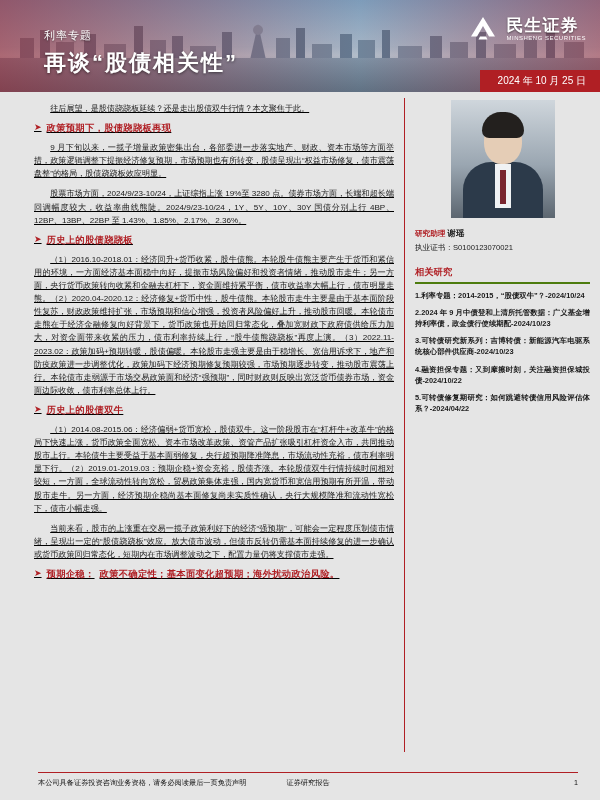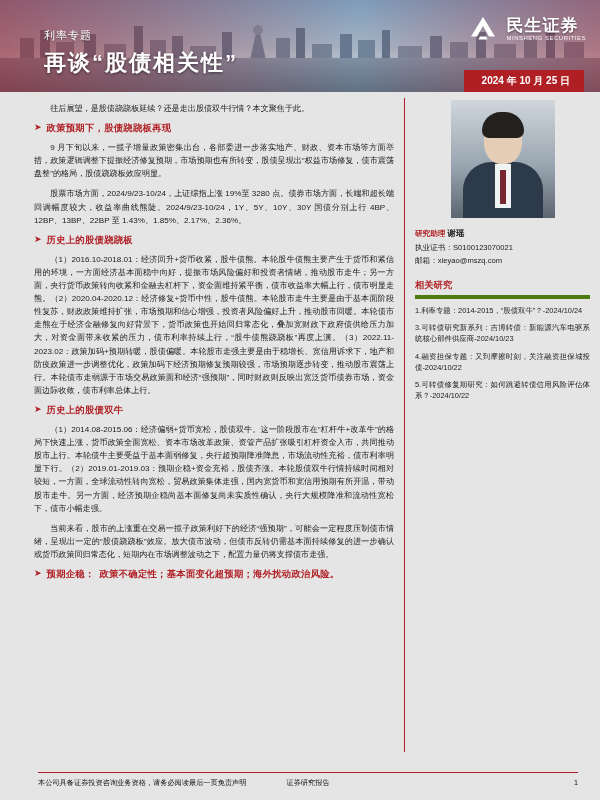--- a/index.html
+++ b/index.html
@@ -53,32 +53,32 @@
     display:flex; align-items:center; gap:8px;
   }
   .logo-mark { width: 30px; height: 30px; }
   .logo-text {
     color:#fff; line-height:1.05;
   }
   .logo-cn { font-size: 17px; font-weight:bold; letter-spacing:1px; text-shadow: 0 1px 2px rgba(0,0,0,.5);}
   .logo-en { font-size: 6px; letter-spacing: .5px; opacity:.95; }
 
   .datebar {
-    position:absolute; right:16px; bottom:0;
+    position:absolute; right:0; bottom:0;
     background: #b01f24; color:#fff;
-    font-size: 10px; padding: 4px 14px 4px 18px; font-weight: bold;
+    font-size: 10px; padding: 4px 14px 4px 18px;
   }
 
   
   .content {
     position:absolute; left:0; top:92px; width:600px; height:674px;
     display:flex;
   }
   .col-left {
-    width: 404px; padding: 10px 10px 0 34px;
+    width: 404px; padding: 10px 10px 0 34px; text-decoration: underline;
   }
   .divider {
     width: 1px; background: #b01f24; margin-top: 6px; margin-bottom: 14px;
   }
   .col-right {
     width: 195px; padding: 8px 10px 0 10px;
   }
 
   
   .para {
@@ -124,25 +124,26 @@
     background:#7a2630;
   }
 
   .r-line { font-size: 7.6px; color:#1a1a1a; line-height:1.75; }
   .r-name { font-size: 8.4px; color:#1a1a1a; font-weight:bold; }
   .r-label { color:#b01f24; font-weight:bold; }
   .r-block { margin-bottom: 6px; }
 
   .r-head {
     color:#b01f24; font-size: 9.3px; font-weight: bold;
-    border-bottom: 4px solid #4d7c0f; padding-bottom: 3px; margin: 12px 0 6px 0;
+    border-bottom: 2px solid #4d7c0f; padding-bottom: 3px; margin: 12px 0 6px 0;
   }
   .rel-item {
     font-size: 7.4px; line-height: 1.5; color:#1a1a1a; margin-bottom: 6px;
     text-align: justify;
+    font-weight: bold;
   }
 
   
   .footer {
     position:absolute; left:8px; bottom:0; width:600px; height:34px;
   }
   .footer-line {
     position:absolute; left: 30px; right: 30px; top: 6px;
     border-top: 1px solid #b01f24;
   }
@@ -262,31 +263,29 @@
 
 
       <div class="r-block">
         <div class="r-line">
           <span class="r-label">研究助理</span>
           <span class="r-name">谢瑶</span>
         </div>
         <div class="r-line">
           <span>执业证书：</span><span>S0100123070021</span>
         </div>
-        <div class="r-line">
-          <span>邮箱：</span><span>xieyao@mszq.com</span>
-        </div>
       </div>
 
       <div class="r-head">相关研究</div>
 
       <div class="rel-item">1.利率专题：2014-2015，“股债双牛”？-2024/10/24</div>
+      <div class="rel-item">2.2024 年 9 月中债登和上清所托管数据：广义基金增持利率债，政金债行使续期配-2024/10/23</div>
       <div class="rel-item">3.可转债研究新系列：吉博转债：新能源汽车电驱系统核心部件供应商-2024/10/23</div>
       <div class="rel-item">4.融资担保专题：又到摩擦时刻，关注融资担保城投债-2024/10/22</div>
-      <div class="rel-item">5.可转债修复期研究：如何跳避转债信用风险评估体系？-2024/10/22</div>
+      <div class="rel-item">5.可转债修复期研究：如何跳避转债信用风险评估体系？-2024/04/22</div>
 
     </div>
   </div>
 
   <div class="footer">
     <div class="footer-line"></div>
     <div class="footer-text">本公司具备证券投资咨询业务资格，请务必阅读最后一页免责声明</div>
     <div class="footer-center">证券研究报告</div>
     <div class="footer-page">1</div>
   </div>

